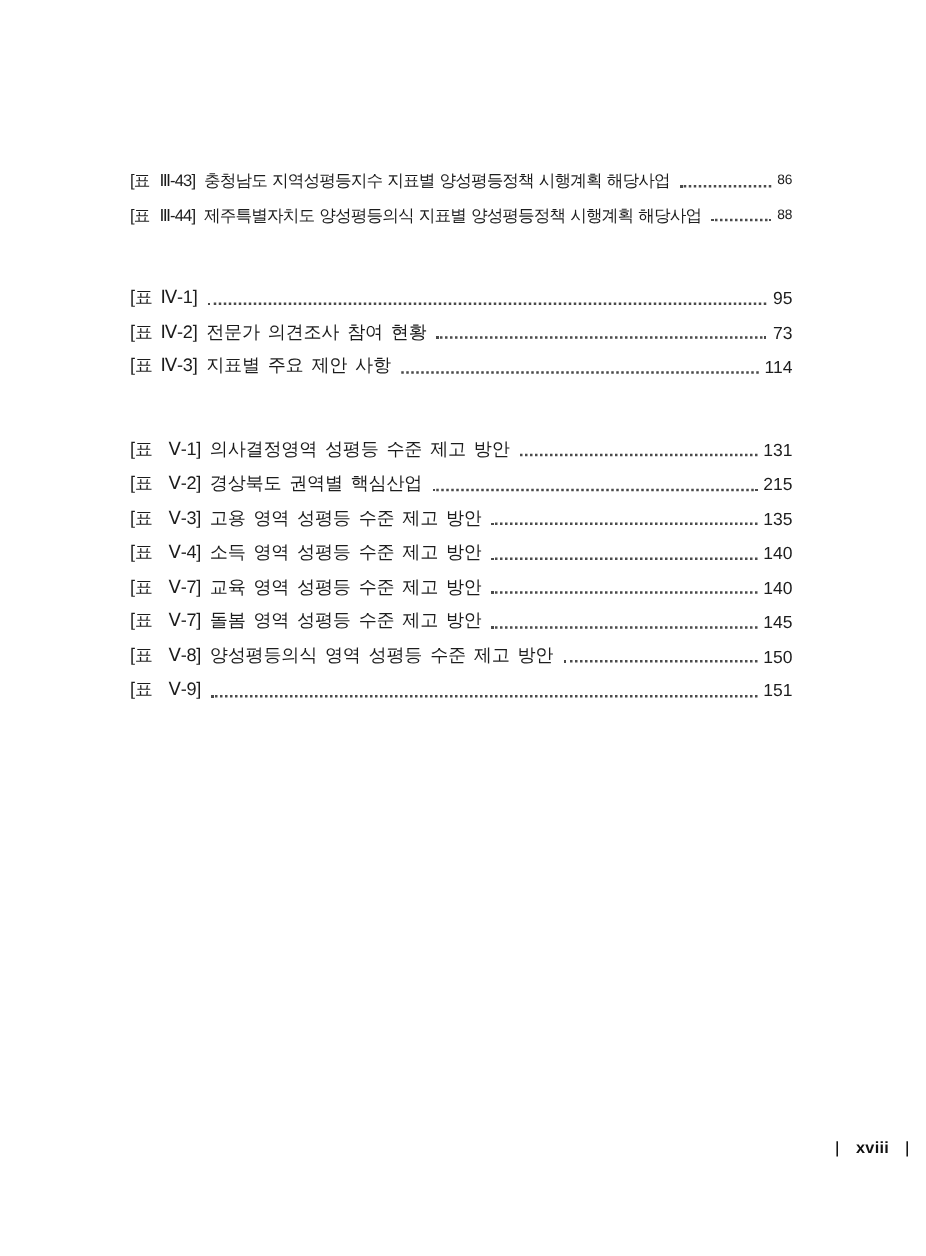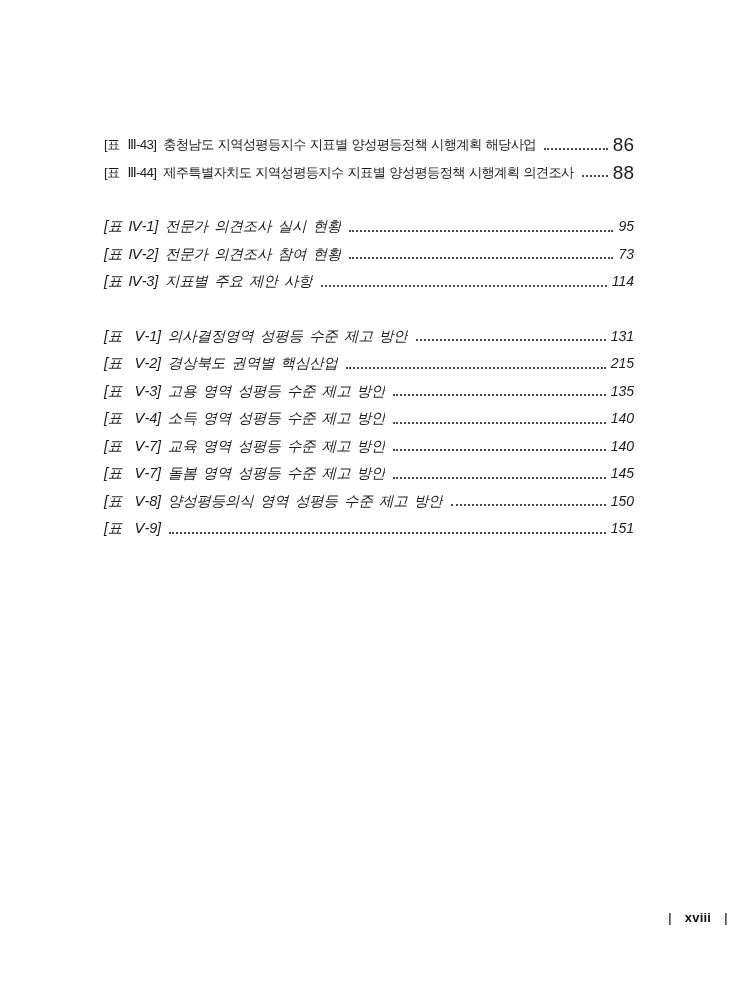--- a/index.html
+++ b/index.html
@@ -20,21 +20,21 @@
     inset: 0;
     background: #ffffff;
   }
   .toc-content {
     position: absolute;
     left: 104px;
     top: 131px;
     width: 530px;
   }
   .toc-section { margin: 0; }
-  .toc-section + .toc-section { margin-top: 27px; font-style: italic; }
+  .toc-section + .toc-section { margin-top: 39px; }
   .toc-row {
     display: flex;
     align-items: flex-end;
     height: 27.5px;
     font-size: 14.5px;
     line-height: 27.5px;
     letter-spacing: -0.2px;
     word-spacing: 2.5px;
     white-space: nowrap;
   }
@@ -59,21 +59,21 @@
     font-size: 14px;
     letter-spacing: 0;
     word-spacing: 0;
   }
   
   .toc-row.condensed {
     font-size: 13.3px;
     letter-spacing: -0.7px;
     word-spacing: 1px;
   }
-  .toc-row.condensed .pagenum { font-size: 19px; }
+  .toc-row.condensed .pagenum { font-size: 11px; }
   .footer {
     position: absolute;
     left: 0;
     top: 910px;
     width: 100%;
     text-align: right;
     font-size: 13px;
     font-weight: bold;
     color: #111;
     letter-spacing: 0.2px;
@@ -93,30 +93,29 @@
 
     <div class="toc-section">
       <div class="toc-row condensed">
         <span class="label">[표  Ⅲ-43]</span>
         <span class="title">충청남도 지역성평등지수 지표별 양성평등정책 시행계획 해당사업</span>
         <span class="leader"></span>
         <span class="pagenum">86</span>
       </div>
       <div class="toc-row condensed">
         <span class="label">[표  Ⅲ-44]</span>
-        <span class="title">제주특별자치도 지역성평등지수 지표별 양성평등정책 시행계획 의견조사</span>
+        <span class="title">제주특별자치도 양성평등의식 지표별 양성평등정책 시행계획 해당사업</span>
         <span class="leader"></span>
         <span class="pagenum">88</span>
       </div>
     </div>
 
     <div class="toc-section">
       <div class="toc-row">
         <span class="label">[표 Ⅳ-1]</span>
-        <span class="title">전문가 의견조사 실시 현황</span>
         <span class="leader"></span>
         <span class="pagenum">95</span>
       </div>
       <div class="toc-row">
         <span class="label">[표 Ⅳ-2]</span>
         <span class="title">전문가 의견조사 참여 현황</span>
         <span class="leader"></span>
         <span class="pagenum">73</span>
       </div>
       <div class="toc-row">

